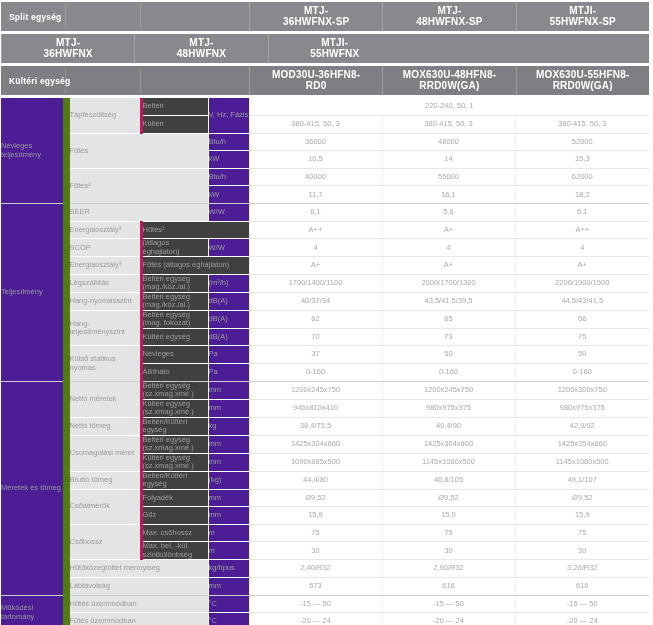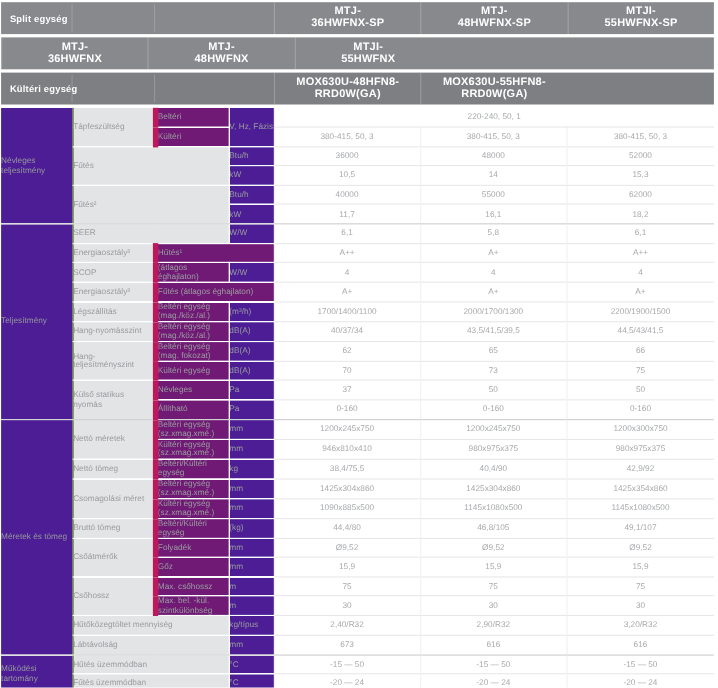--- a/index.html
+++ b/index.html
@@ -18,23 +18,23 @@
   .hmod { width:133.3px; display:flex; align-items:center; justify-content:center; text-align:center;
           color:#fff; font-size:10px; font-weight:700; letter-spacing:.2px; white-space:pre-line;
           line-height:10.5px; border-left:1px solid rgba(255,255,255,.22); }
 
   
   table.bt { border-collapse:collapse; table-layout:fixed; width:648px; }
   table.bt td { height:17.6px; padding:0; font-size:7.5px; line-height:8.5px;
                 vertical-align:middle; overflow:hidden; }
   td.group { background:#4c1d95; color:#96989b; padding-left:7px; border-bottom:1px solid #fff; }
   td.label { background:#e3e4e5; color:#9a9c9f; padding-left:5px;
-             border-bottom:1px solid #fff; border-left:1px solid #4d7c0f; }
-  td.sub   { background:#701a75; color:#9a9c9f; padding-left:3px;
-             border-bottom:1px solid #fff; border-left:5px solid #be185d; }
+             border-bottom:1px solid #fff; border-left:7px solid #4d7c0f; }
+  td.sub   { background:#404040; color:#9a9c9f; padding-left:3px;
+             border-bottom:1px solid #fff; border-left:3px solid #be185d; }
   td.unit  { background:#4c1d95; color:#9a9c9f; padding-left:3px;
              border-bottom:1px solid #fff; border-left:1px solid #fff; }
   td.val   { background:#fff; color:#a7a9ac; text-align:center;
              border-bottom:1px solid #e8e8e9; border-left:1px solid #f1f1f2; }
   td.secend { border-bottom:1px solid #cdced0; }
 </style>
 </head>
 <body>
 
 <div class="wrap">
@@ -51,20 +51,22 @@
       <div class="hrow">
         <div class="hmod">MTJ-
 36HWFNX</div>
         <div class="hmod">MTJ-
 48HWFNX</div>
         <div class="hmod">MTJI-
 55HWFNX</div>
       </div>
       <div class="hrow dark">
         <div class="hlab">Kültéri egység</div>
+        <div class="hmod">MOD30U-36HFN8-
+RD0</div>
         <div class="hmod">MOX630U-48HFN8-
 RRD0W(GA)</div>
         <div class="hmod">MOX630U-55HFN8-
 RRD0W(GA)</div>
       </div>
     </div>
   <table class="bt">
     <colgroup>
       <col style="width:65px">
         <col style="width:75px">

